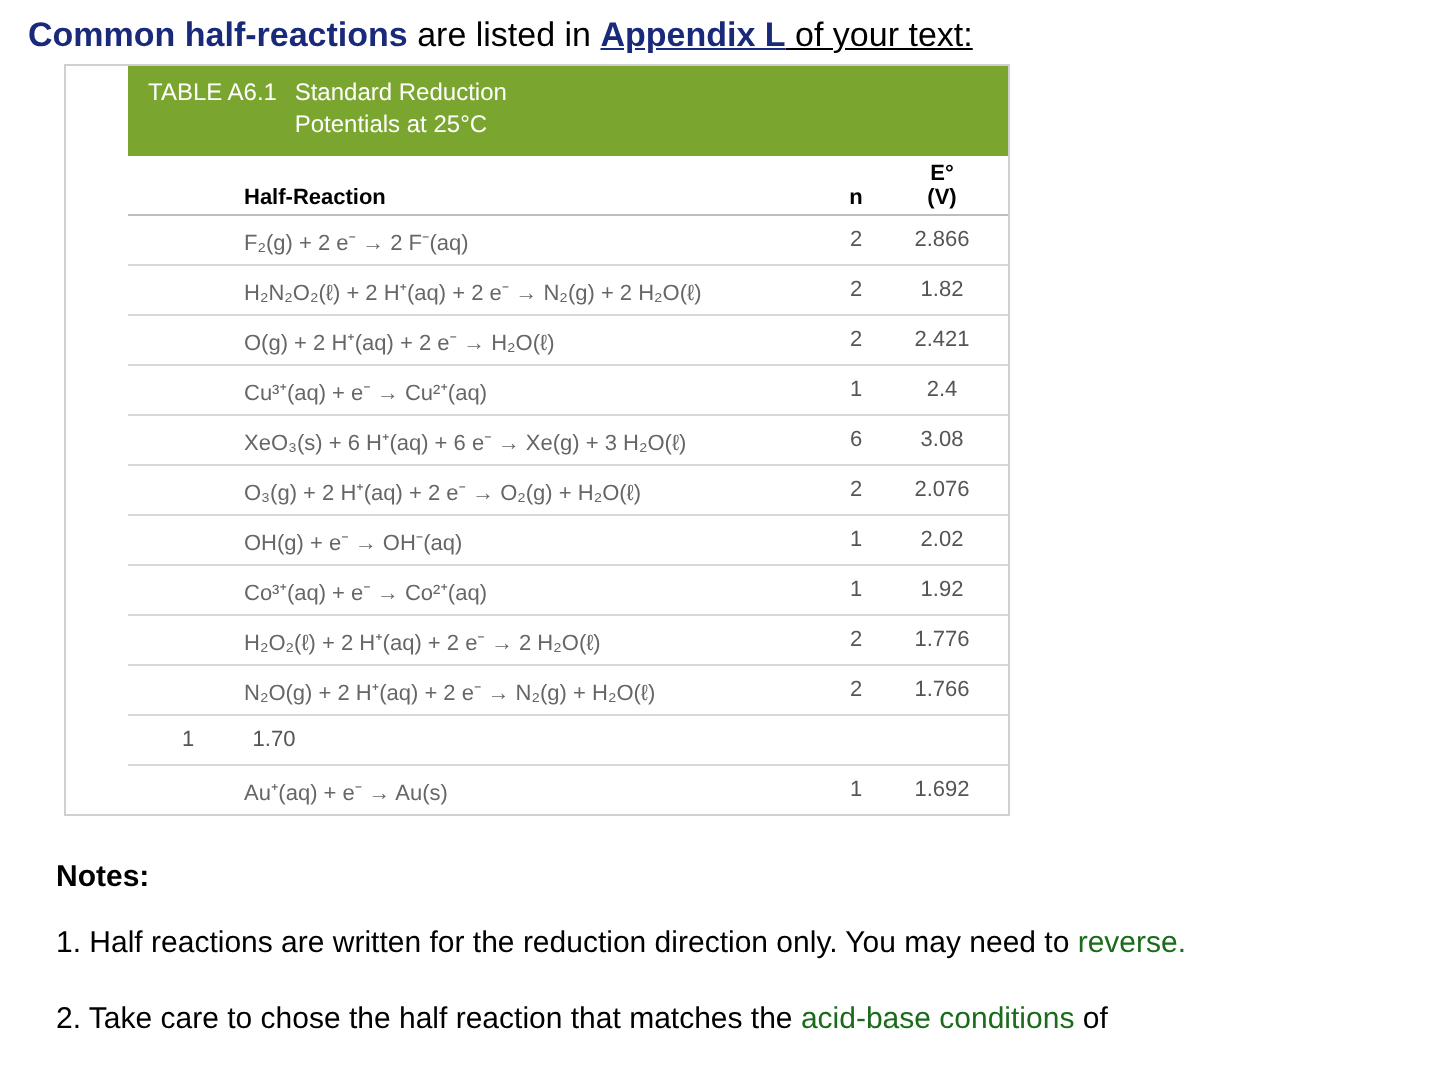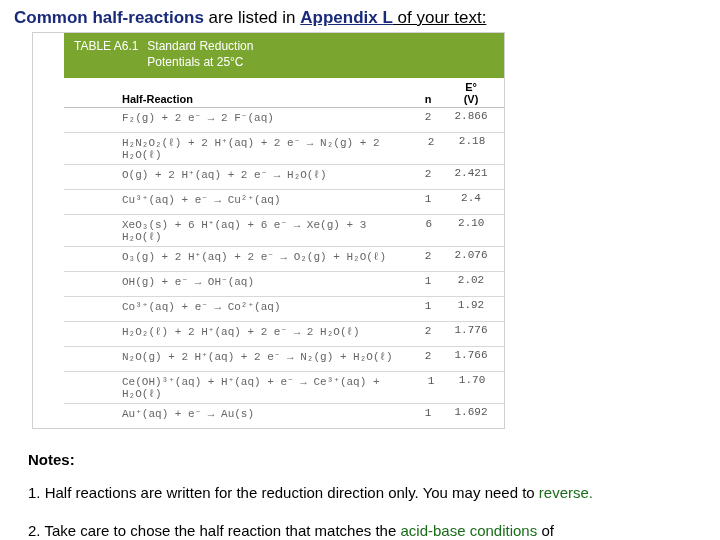--- a/index.html
+++ b/index.html
@@ -39,26 +39,26 @@
     font-weight: bold;
     border-bottom: 1px solid #bdbdbd;
     padding: 4px 10px 2px 10px;
     align-items: flex-end;
   }
   .col-rxn { flex: 1 1 auto; margin-left: 48px; }
   .col-n { width: 40px; text-align: center; }
   .col-e { width: 46px; text-align: center; line-height: 1.05; }
   .row {
     display: flex;
-    font-family: Liberation Mono, monospace;
+    font-family: Liberation Sans, sans-serif;
     font-size: 11px;
     color: #555;
     border-bottom: 1px solid #d8d8d8;
     padding: 3px 10px;
-    align-items: flex-start;
+    align-items: center;
     min-height: 18px;
   }
   .row:last-child { border-bottom: none; }
   .row .col-rxn { color: #666; }
   .notes-hd {
     font-weight: bold;
     margin: 22px 0 12px 14px;
     font-size: 15px;
   }
   .note-item {
@@ -92,36 +92,36 @@
   </div>
 
   <div class="row">
     <div class="col-rxn">F₂(g) + 2 e⁻ → 2 F⁻(aq)</div>
     <div class="col-n">2</div>
     <div class="col-e">2.866</div>
   </div>
   <div class="row">
     <div class="col-rxn">H₂N₂O₂(ℓ) + 2 H⁺(aq) + 2 e⁻ → N₂(g) + 2 H₂O(ℓ)</div>
     <div class="col-n">2</div>
-    <div class="col-e">2.18</div>
+    <div class="col-e">1.82</div>
   </div>
   <div class="row">
     <div class="col-rxn">O(g) + 2 H⁺(aq) + 2 e⁻ → H₂O(ℓ)</div>
     <div class="col-n">2</div>
     <div class="col-e">2.421</div>
   </div>
   <div class="row">
     <div class="col-rxn">Cu³⁺(aq) + e⁻ → Cu²⁺(aq)</div>
     <div class="col-n">1</div>
     <div class="col-e">2.4</div>
   </div>
   <div class="row">
     <div class="col-rxn">XeO₃(s) + 6 H⁺(aq) + 6 e⁻ → Xe(g) + 3 H₂O(ℓ)</div>
     <div class="col-n">6</div>
-    <div class="col-e">2.10</div>
+    <div class="col-e">3.08</div>
   </div>
   <div class="row">
     <div class="col-rxn">O₃(g) + 2 H⁺(aq) + 2 e⁻ → O₂(g) + H₂O(ℓ)</div>
     <div class="col-n">2</div>
     <div class="col-e">2.076</div>
   </div>
   <div class="row">
     <div class="col-rxn">OH(g) + e⁻ → OH⁻(aq)</div>
     <div class="col-n">1</div>
     <div class="col-e">2.02</div>
@@ -135,21 +135,20 @@
     <div class="col-rxn">H₂O₂(ℓ) + 2 H⁺(aq) + 2 e⁻ → 2 H₂O(ℓ)</div>
     <div class="col-n">2</div>
     <div class="col-e">1.776</div>
   </div>
   <div class="row">
     <div class="col-rxn">N₂O(g) + 2 H⁺(aq) + 2 e⁻ → N₂(g) + H₂O(ℓ)</div>
     <div class="col-n">2</div>
     <div class="col-e">1.766</div>
   </div>
   <div class="row">
-    <div class="col-rxn">Ce(OH)³⁺(aq) + H⁺(aq) + e⁻ → Ce³⁺(aq) + H₂O(ℓ)</div>
     <div class="col-n">1</div>
     <div class="col-e">1.70</div>
   </div>
   <div class="row">
     <div class="col-rxn">Au⁺(aq) + e⁻ → Au(s)</div>
     <div class="col-n">1</div>
     <div class="col-e">1.692</div>
   </div>
 </div>
 

